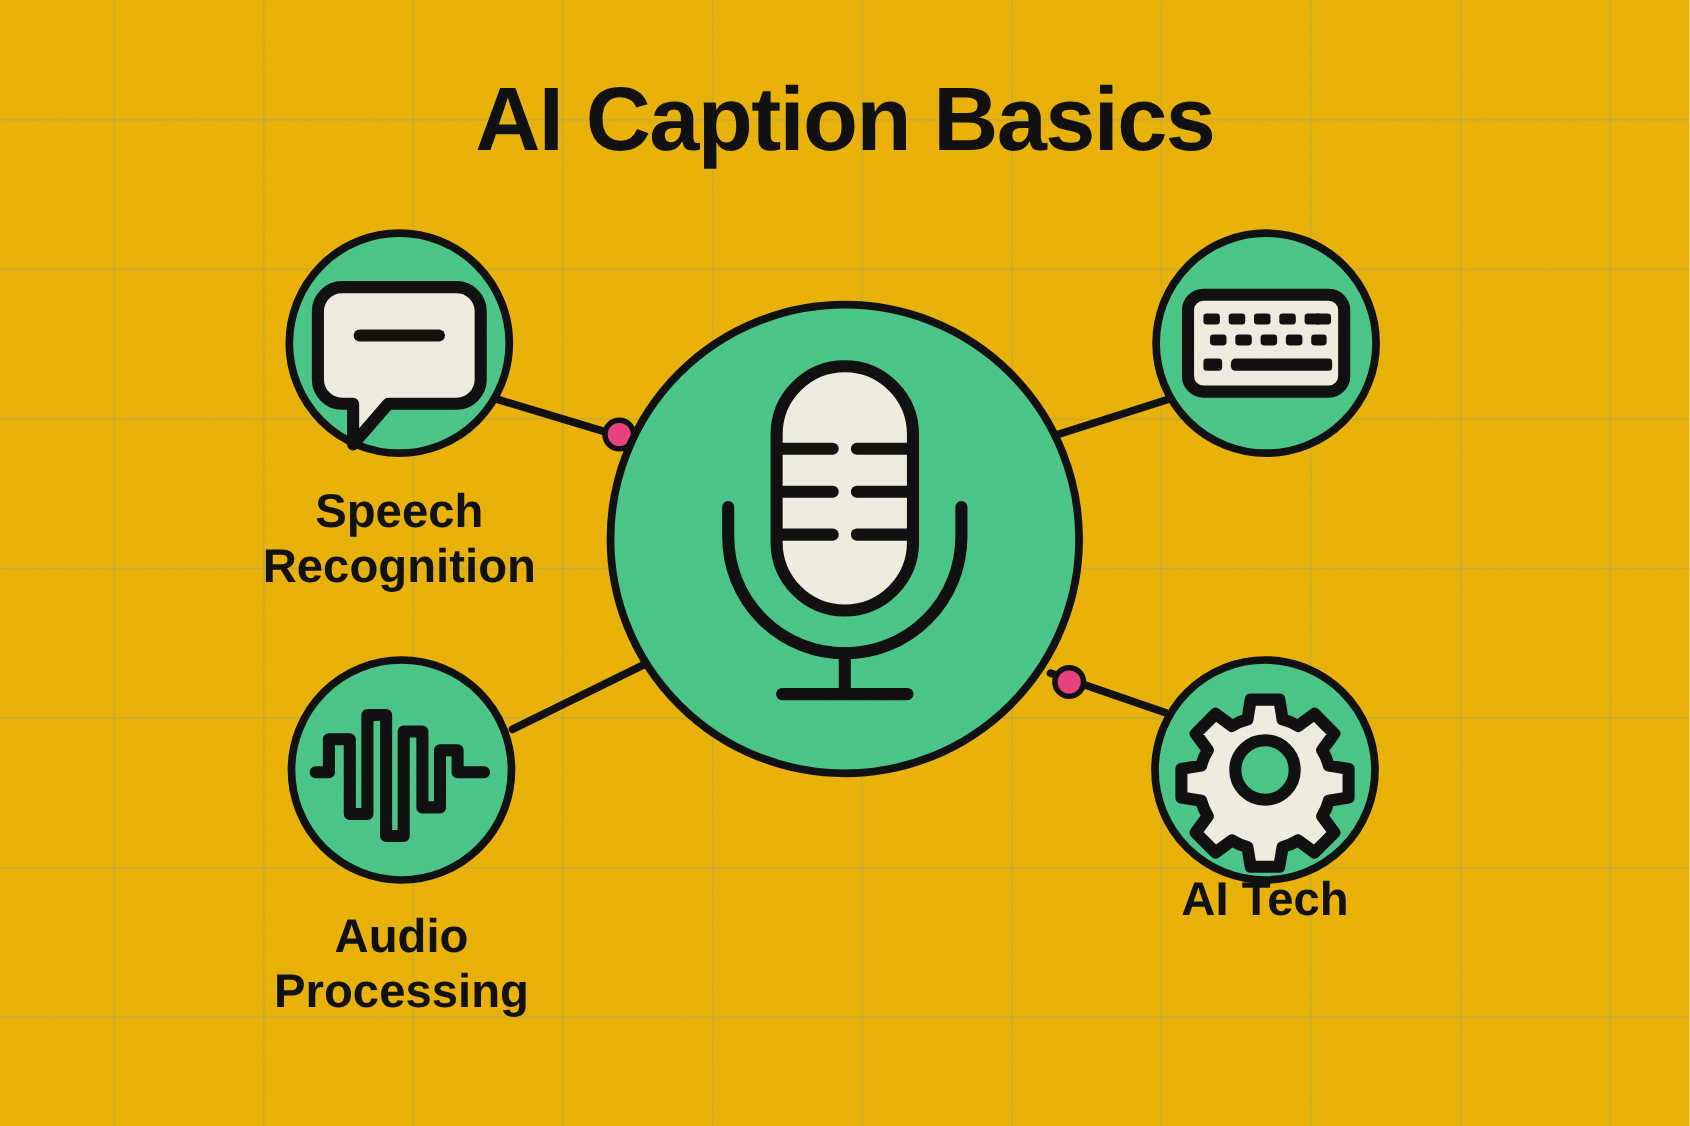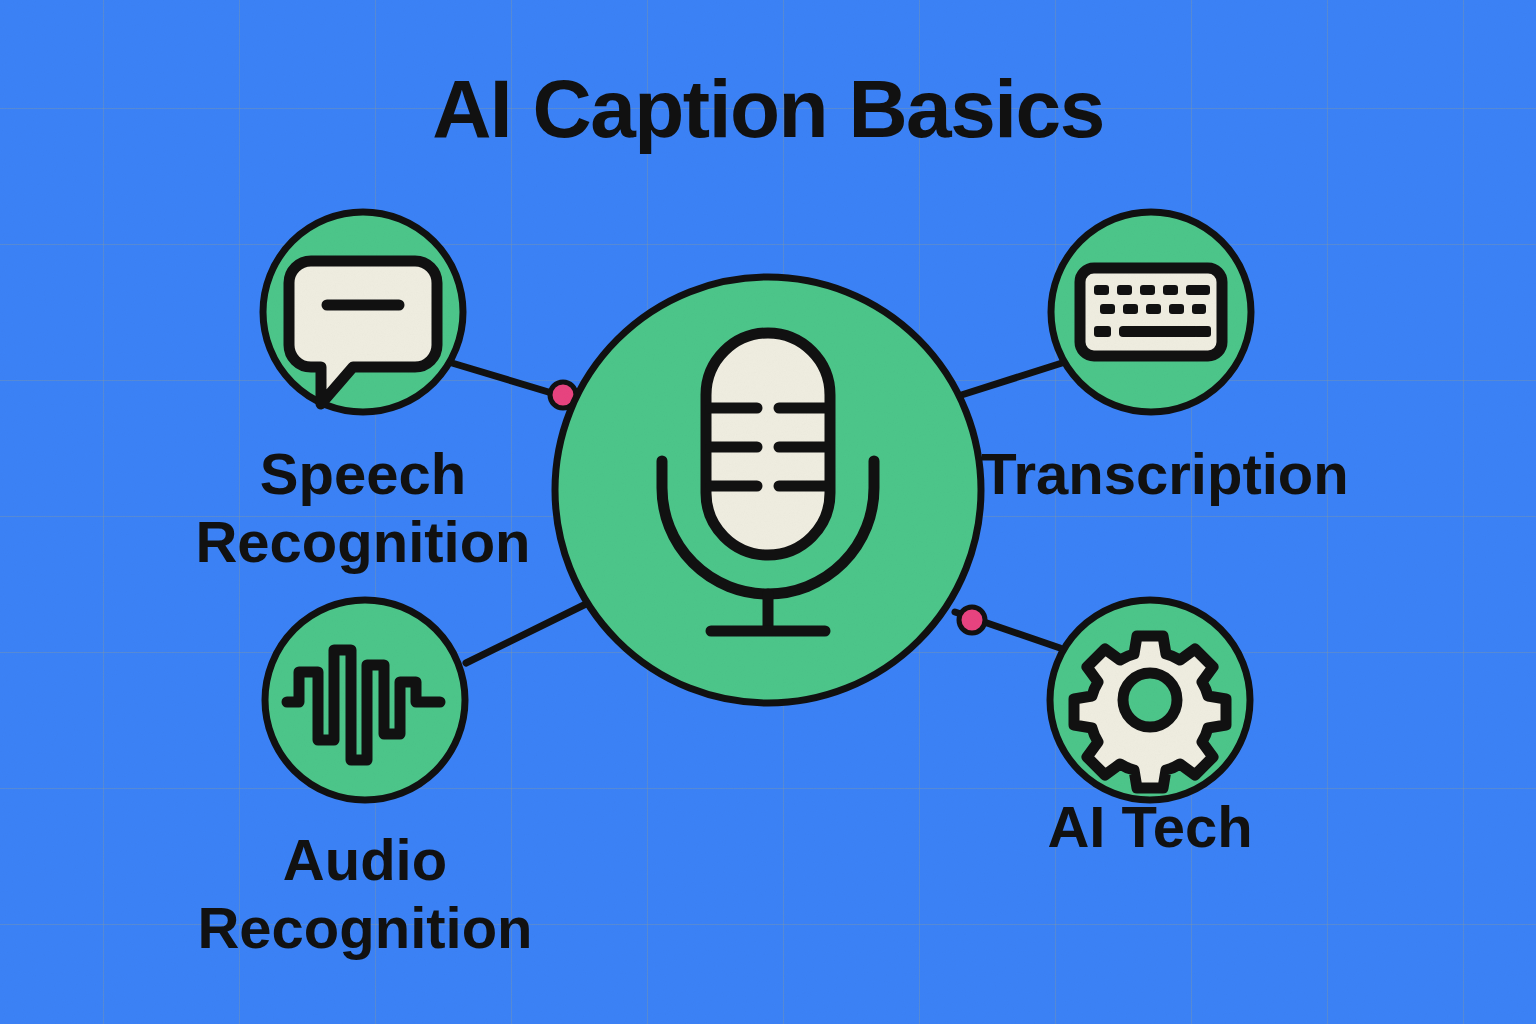--- a/index.html
+++ b/index.html
@@ -6,21 +6,21 @@
   html, body {
     margin: 0;
     padding: 0;
     background: #EFEDE0;
   }
   #canvas {
     position: relative;
     width: 1536px;
     height: 1024px;
     overflow: hidden;
-    background-color: #3b82f6;
+    background-color: #eab308;
     font-family: "Liberation Sans", sans-serif;
   }
   
   #grid {
     position: absolute;
     inset: 0;
     background-image:
       linear-gradient(to right, rgba(150,158,140,0.30) 1.4px, transparent 1.4px),
       linear-gradient(to bottom, rgba(150,158,140,0.30) 1.4px, transparent 1.4px);
     background-size: 136px 136px;
@@ -51,21 +51,21 @@
     font-weight: bold;
     font-size: 82px;
     letter-spacing: -1.5px;
     color: #111111;
     white-space: nowrap;
   }
   .node-label {
     position: absolute;
     font-family: "Liberation Sans", sans-serif;
     font-weight: bold;
-    font-size: 58px;
+    font-size: 43px;
     line-height: 1.17;
     color: #111111;
     text-align: center;
     white-space: pre-line;
   }
   #label-speech    { left: 163px;  top: 440px; width: 400px; }
   #label-transcr   { left: 965px;  top: 440px; width: 400px; }
   #label-audio     { left: 165px;  top: 826px; width: 400px; }
   #label-aitech    { left: 950px;  top: 793px; width: 400px; }
 </style>
@@ -157,23 +157,22 @@
     <g transform="translate(1150,700)">
       <path d="M -13 -64 h 26 l 3 18 a 48 48 0 0 1 14 6 l 15 -11 l 18 18 l -11 15 a 48 48 0 0 1 6 14 l 18 3 v 26 l -18 3 a 48 48 0 0 1 -6 14 l 11 15 l -18 18 l -15 -11 a 48 48 0 0 1 -14 6 l -3 18 h -26 l -3 -18 a 48 48 0 0 1 -14 -6 l -15 11 l -18 -18 l 11 -15 a 48 48 0 0 1 -6 -14 l -18 -3 v -26 l 18 -3 a 48 48 0 0 1 6 -14 l -11 -15 l 18 -18 l 15 11 a 48 48 0 0 1 14 -6 z" fill="#EFEDE0" stroke="#111111" stroke-width="11" stroke-linejoin="round"></path>
       <circle cx="0" cy="0" r="27" fill="#4CC68A" stroke="#111111" stroke-width="11"></circle>
     </g>
   </svg>
 
   <div class="title">AI Caption Basics</div>
 
   <div class="node-label" id="label-speech">Speech
 Recognition</div>
-  <div class="node-label" id="label-transcr">Transcription</div>
   <div class="node-label" id="label-audio">Audio
-Recognition</div>
+Processing</div>
   <div class="node-label" id="label-aitech">AI Tech</div>
 
   <svg id="grain" viewBox="0 0 1536 1024" preserveAspectRatio="none">
     <filter id="noiseFilter">
       <feTurbulence type="fractalNoise" baseFrequency="0.9" numOctaves="3" stitchTiles="stitch"></feTurbulence>
       <feColorMatrix type="saturate" values="0"></feColorMatrix>
       <feComponentTransfer>
           <feFuncA type="linear" slope="0.10"></feFuncA>
         </feComponentTransfer>
     </filter>

